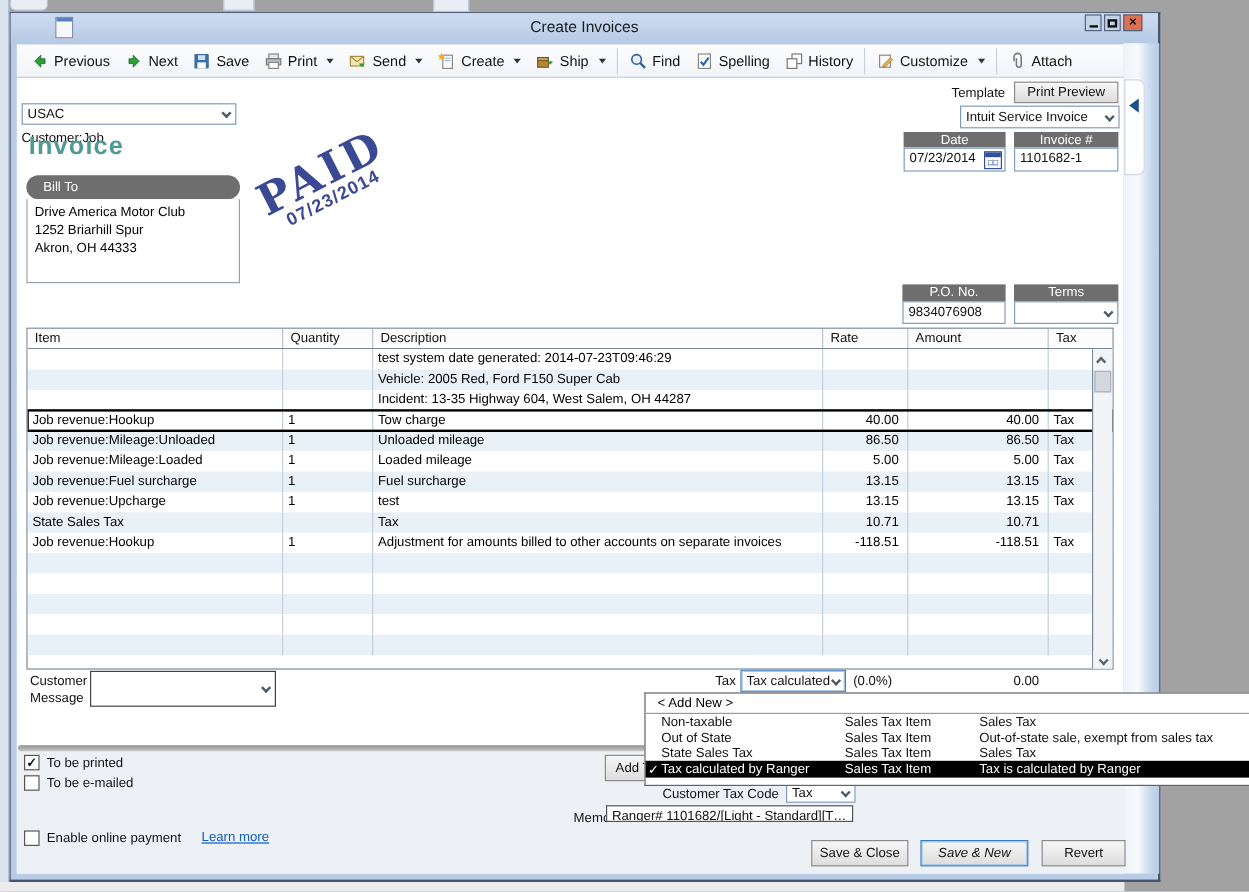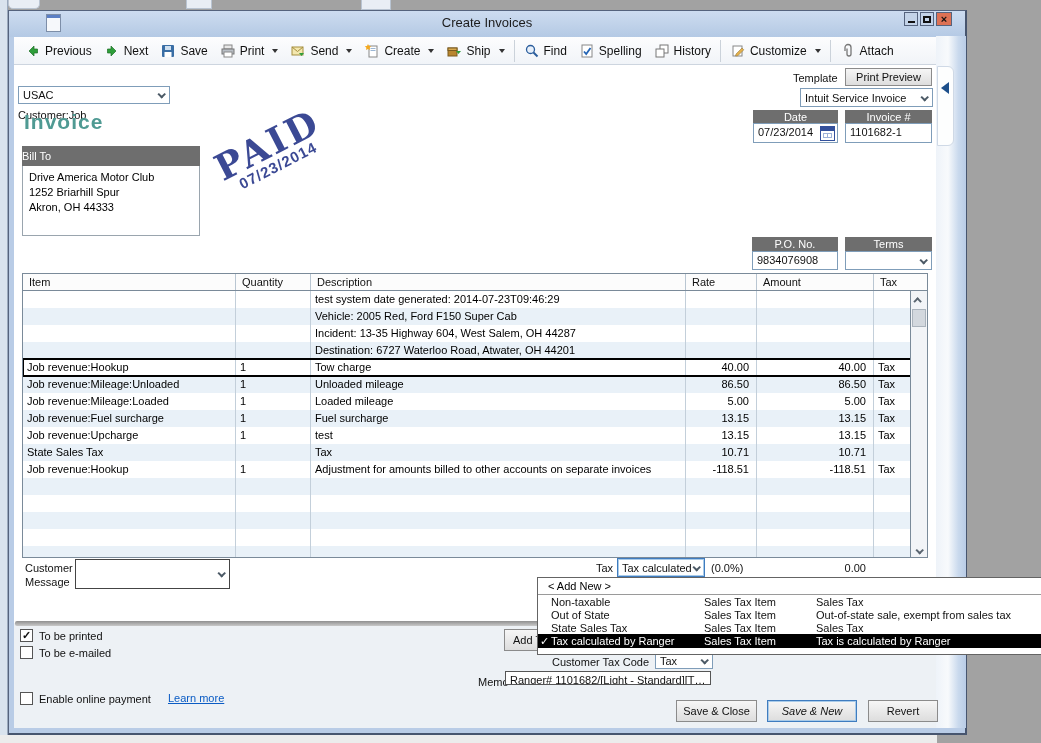--- a/index.html
+++ b/index.html
@@ -236,21 +236,21 @@
     <svg viewBox="0 0 16 16">
         <path d="M5 8V4.5a3 3 0 016 0V11a2 2 0 11-4 0V5.5" fill="none" stroke="#777" stroke-width="1.3"></path>
       </svg>
     <span>Attach</span>
   </div>
 </div>
 
 <div class="abs client"></div>
 
 <div class="abs lbl" style="left:18px;top:70px;margin-top:39px;">Customer:Job</div>
-<div class="abs combo" style="left:18px;top:86px;width:152px;height:18px;">
+<div class="abs combo" style="left:18px;top:86px;width:179px;height:18px;">
   <span>USAC</span>
   <span class="chev"></span>
 </div>
 
 <div class="abs lbl" style="left:793px;top:72px;">Template</div>
 <div class="abs btn" style="left:845px;top:68px;width:87px;height:18px;">Print Preview</div>
 <div class="abs combo" style="left:800px;top:88px;width:133px;height:19px;">
   <span>Intuit Service Invoice</span>
   <span class="chev"></span>
 </div>
@@ -258,21 +258,21 @@
 <div class="abs invoice-heading" style="left:24px;top:110px;color:#4f9a93;">Invoice</div>
 
 <div class="abs hdrbar" style="left:753px;top:110px;width:85px;height:13px;">Date</div>
 <div class="abs field" style="left:753px;top:123px;width:85px;height:20px;">
   <span>07/23/2014</span>
   <span class="cal"></span>
 </div>
 <div class="abs hdrbar" style="left:845px;top:110px;width:87px;height:13px;">Invoice #</div>
 <div class="abs field" style="left:845px;top:123px;width:87px;height:20px;">1101682-1</div>
 
-<div class="abs hdrbar" style="left:22px;top:146px;width:178px;height:20px;justify-content:flex-start;">Bill To</div>
+<div class="abs hdrbar" style="left:22px;top:146px;width:178px;height:20px;justify-content:flex-start;padding-left:14px;border-radius:10px;">Bill To</div>
 <div class="abs" style="left:22px;top:166px;width:178px;height:70px;background:#fff;border:1px solid #9aa5ae;border-top:none;font-size:11px;padding:4px 6px;line-height:15px;">
   <div>Drive America Motor Club</div>
   <div>1252 Briarhill Spur</div>
   <div>Akron, OH 44333</div>
 </div>
 
 <div class="abs stamp" style="color:#2b3a8c;">
   <div class="word">PAID</div>
   <div class="sdate">07/23/2014</div>
 </div>
@@ -312,28 +312,20 @@
         <div class="tc c-tax"></div>
       </div>
       <div class="trow">
         <div class="tc c-item"></div>
         <div class="tc c-qty"></div>
         <div class="tc c-desc">Incident: 13-35 Highway 604, West Salem, OH  44287</div>
         <div class="tc c-rate"></div>
         <div class="tc c-amount"></div>
         <div class="tc c-tax"></div>
       </div>
-      <div class="trow stripe">
-        <div class="tc c-item"></div>
-        <div class="tc c-qty"></div>
-        <div class="tc c-desc">Destination: 6727 Waterloo Road, Atwater, OH  44201</div>
-        <div class="tc c-rate"></div>
-        <div class="tc c-amount"></div>
-        <div class="tc c-tax"></div>
-      </div>
       <div class="trow selected">
         <div class="tc c-item">Job revenue:Hookup</div>
         <div class="tc c-qty">1</div>
         <div class="tc c-desc">Tow charge</div>
         <div class="tc c-rate">40.00</div>
         <div class="tc c-amount">40.00</div>
         <div class="tc c-tax">Tax</div>
       </div>
       <div class="trow stripe">
         <div class="tc c-item">Job revenue:Mileage:Unloaded</div>

